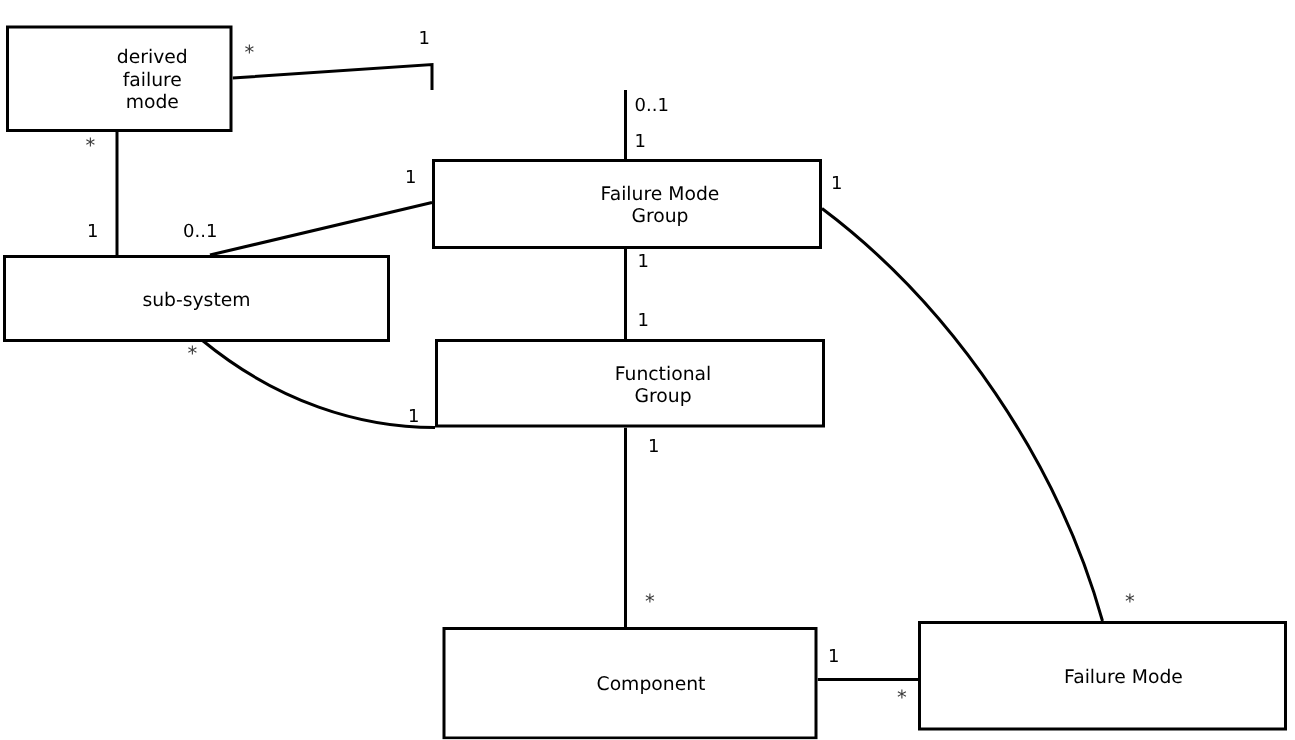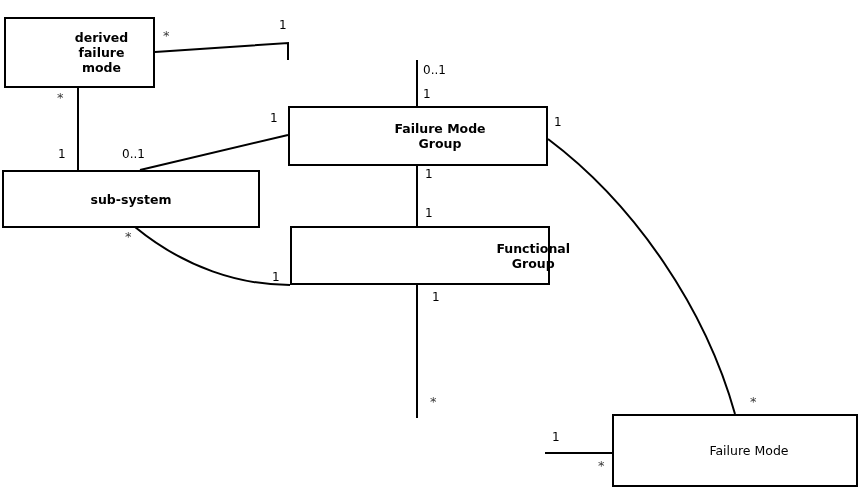--- a/index.html
+++ b/index.html
@@ -41,21 +41,20 @@
     line-height: 15px;
     color: #000000;
     text-align: center;
     white-space: pre-line;
     user-select: none;
   }
   
   .uml-box.shift-right .box-label {
     position: relative;
     left: 22px;
-    font-weight: bold;
   }
   .uml-box.shift-right-sm .box-label {
     position: relative;
     left: 14px;
   }
   .mult {
     position: absolute;
     font-size: 12px;
     line-height: 12px;
     color: #000000;
@@ -83,30 +82,33 @@
       <polyline points="417,285 417,418" fill="none" stroke="#000000" stroke-width="2" stroke-linecap="butt" stroke-linejoin="miter"></polyline>
       <polyline points="545,453 612,453" fill="none" stroke="#000000" stroke-width="2" stroke-linecap="butt" stroke-linejoin="miter"></polyline>
       <path d="M 548,139 C 636,205 706,310 735,414" fill="none" stroke="#000000" stroke-width="2" stroke-linecap="butt" stroke-linejoin="miter"></path>
     </svg>
 
 <div class="uml-box shift-right" style="left: 4px; top: 17px; width: 151px; height: 71px; border-color: rgb(0, 0, 0);">
       <span class="box-label" style="color: rgb(0, 0, 0);">derived
 failure
 mode</span>
     </div>
-    <div class="uml-box" style="left: 2px; top: 170px; width: 258px; height: 58px; border-color: rgb(0, 0, 0); font-weight: bold;">
+    <div class="uml-box" style="left: 2px; top: 170px; width: 258px; height: 58px; border-color: rgb(0, 0, 0);">
       <span class="box-label" style="color: rgb(0, 0, 0);">sub-system</span>
     </div>
     <div class="uml-box shift-right" style="left: 288px; top: 106px; width: 260px; height: 60px; border-color: rgb(0, 0, 0);">
       <span class="box-label" style="color: rgb(0, 0, 0);">Failure Mode
 Group</span>
     </div>
-    <div class="uml-box shift-right" style="left: 290px; top: 226px; width: 260px; height: 59px; border-color: rgb(0, 0, 0); justify-content: flex-end;">
+    <div class="uml-box shift-right" style="left: 290px; top: 226px; width: 260px; height: 59px; border-color: rgb(0, 0, 0);">
       <span class="box-label" style="color: rgb(0, 0, 0);">Functional
 Group</span>
+    </div>
+    <div class="uml-box shift-right-sm" style="left: 295px; top: 418px; width: 250px; height: 75px; border-color: rgb(0, 0, 0);">
+      <span class="box-label" style="color: rgb(0, 0, 0);">Component</span>
     </div>
     <div class="uml-box shift-right-sm" style="left: 612px; top: 414px; width: 246px; height: 73px; border-color: rgb(0, 0, 0);">
       <span class="box-label" style="color: rgb(0, 0, 0);">Failure Mode</span>
     </div>
     <span class="mult star" style="left: 163px; top: 30px;">*</span>
     <span class="mult" style="left: 279px; top: 19px;">1</span>
     <span class="mult" style="left: 423px; top: 64px;">0..1</span>
     <span class="mult" style="left: 423px; top: 88px;">1</span>
     <span class="mult star" style="left: 57px; top: 92px;">*</span>
     <span class="mult" style="left: 58px; top: 148px;">1</span>

